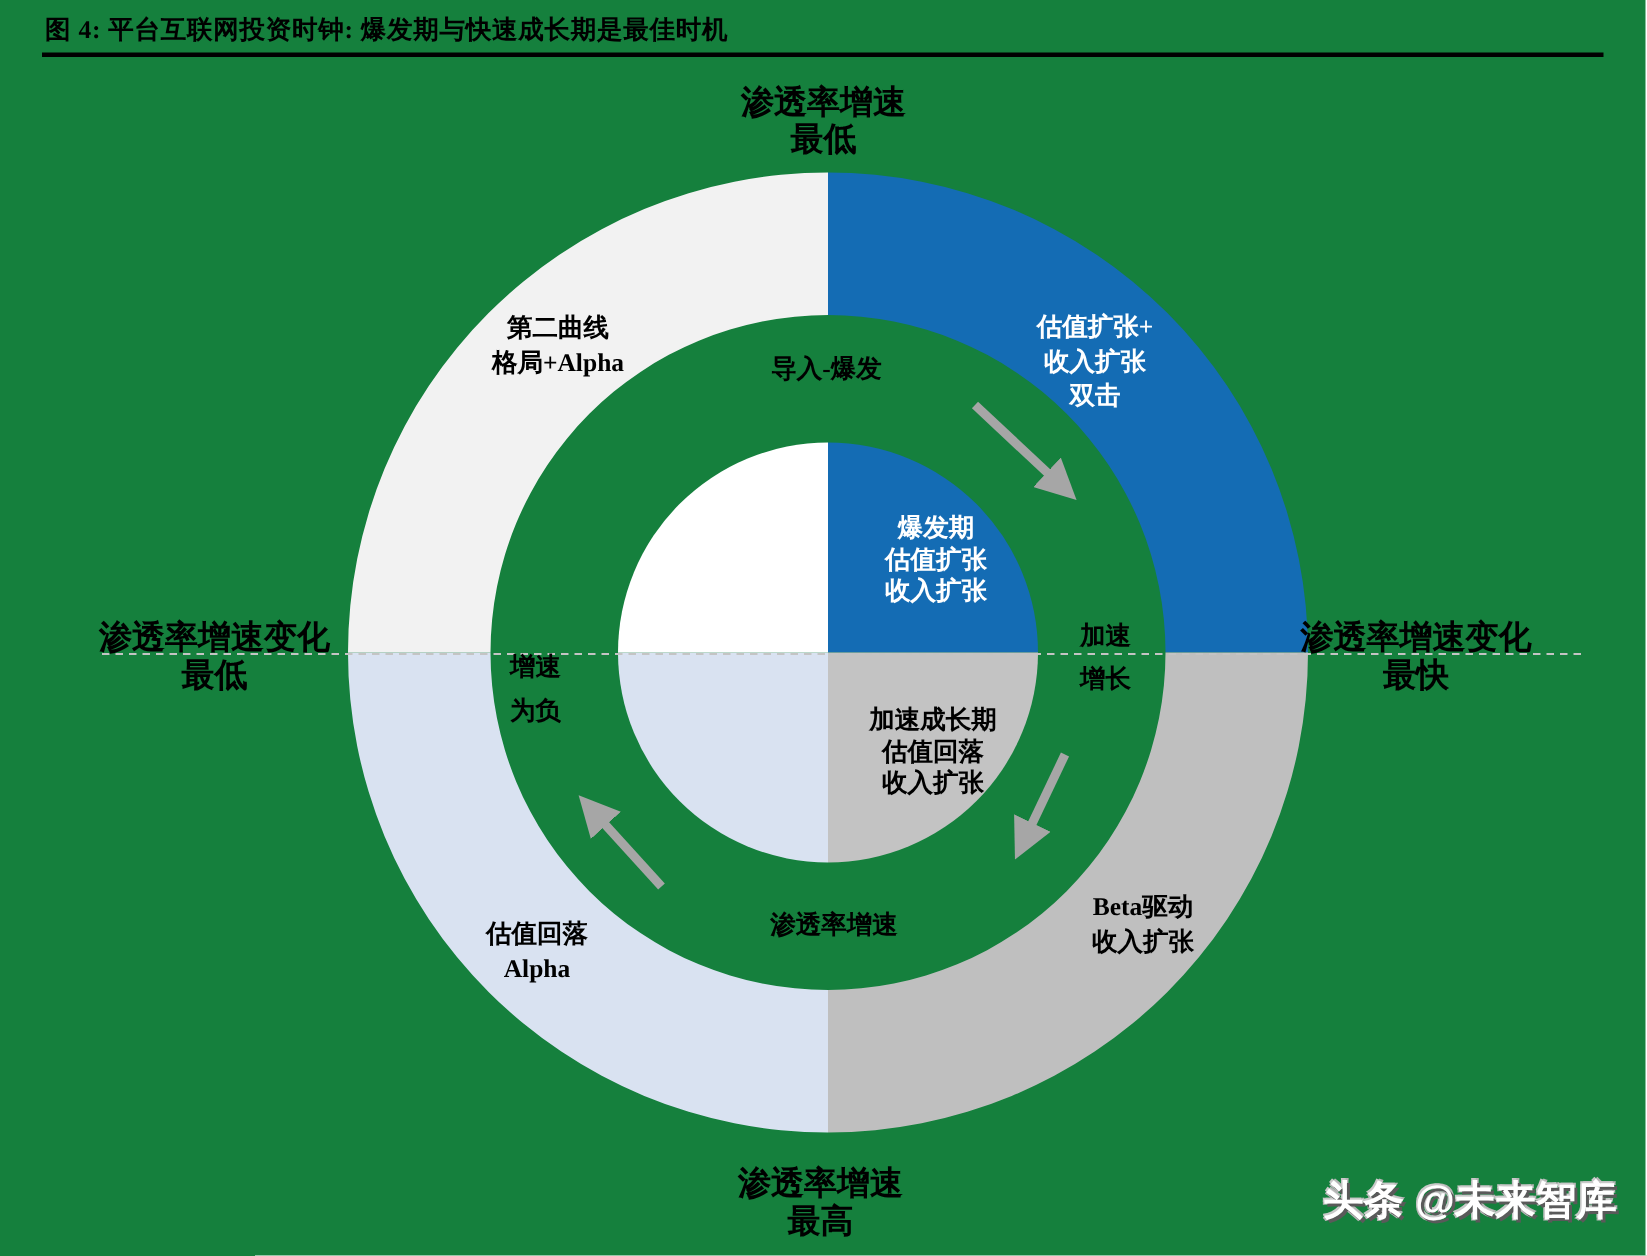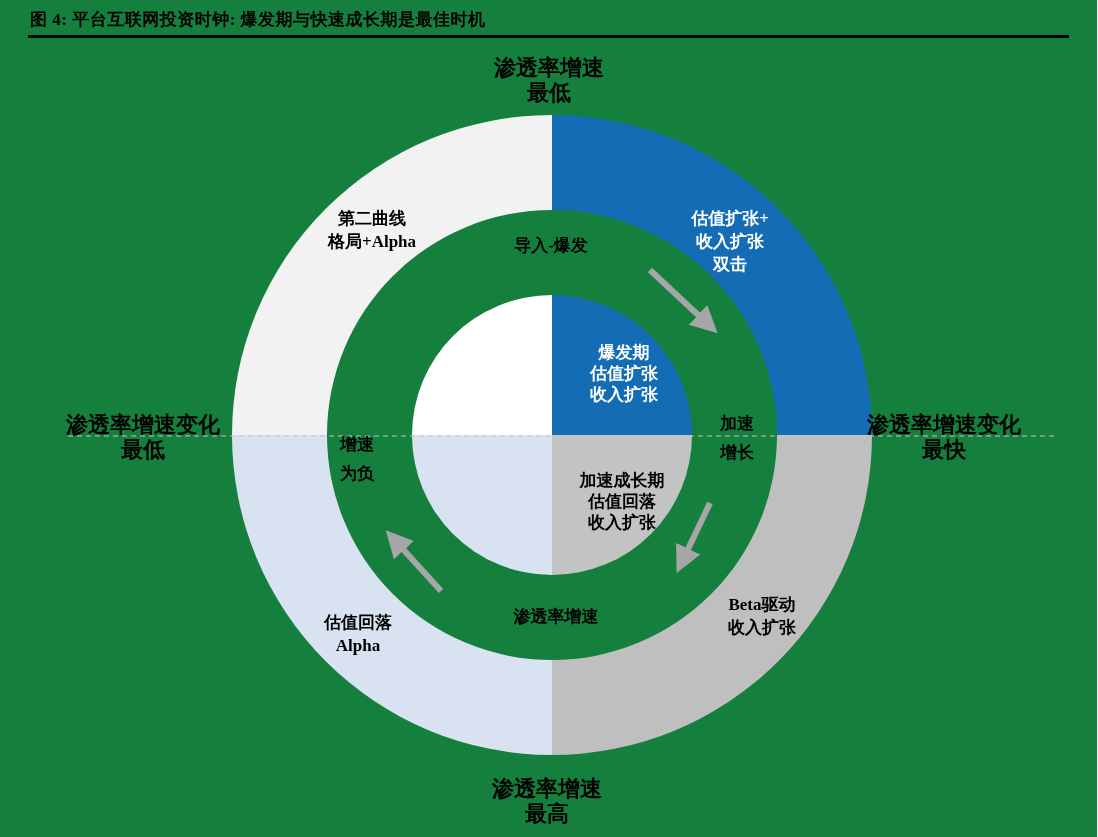--- a/index.html
+++ b/index.html
@@ -99,14 +99,15 @@
 格局+Alpha</div>
 
     <div class="lbl inner-lbl" style="left: 624px; top: 373px; color: rgb(255, 255, 255);">爆发期
 估值扩张
 收入扩张</div>
     <div class="lbl inner-lbl" style="left: 622px; top: 501px; color: rgb(0, 0, 0);">加速成长期
 估值回落
 收入扩张</div>
   </div>
 
+  <div class="watermark">头条 @未来智库</div>
 
 </div>
 
 </body></html>

